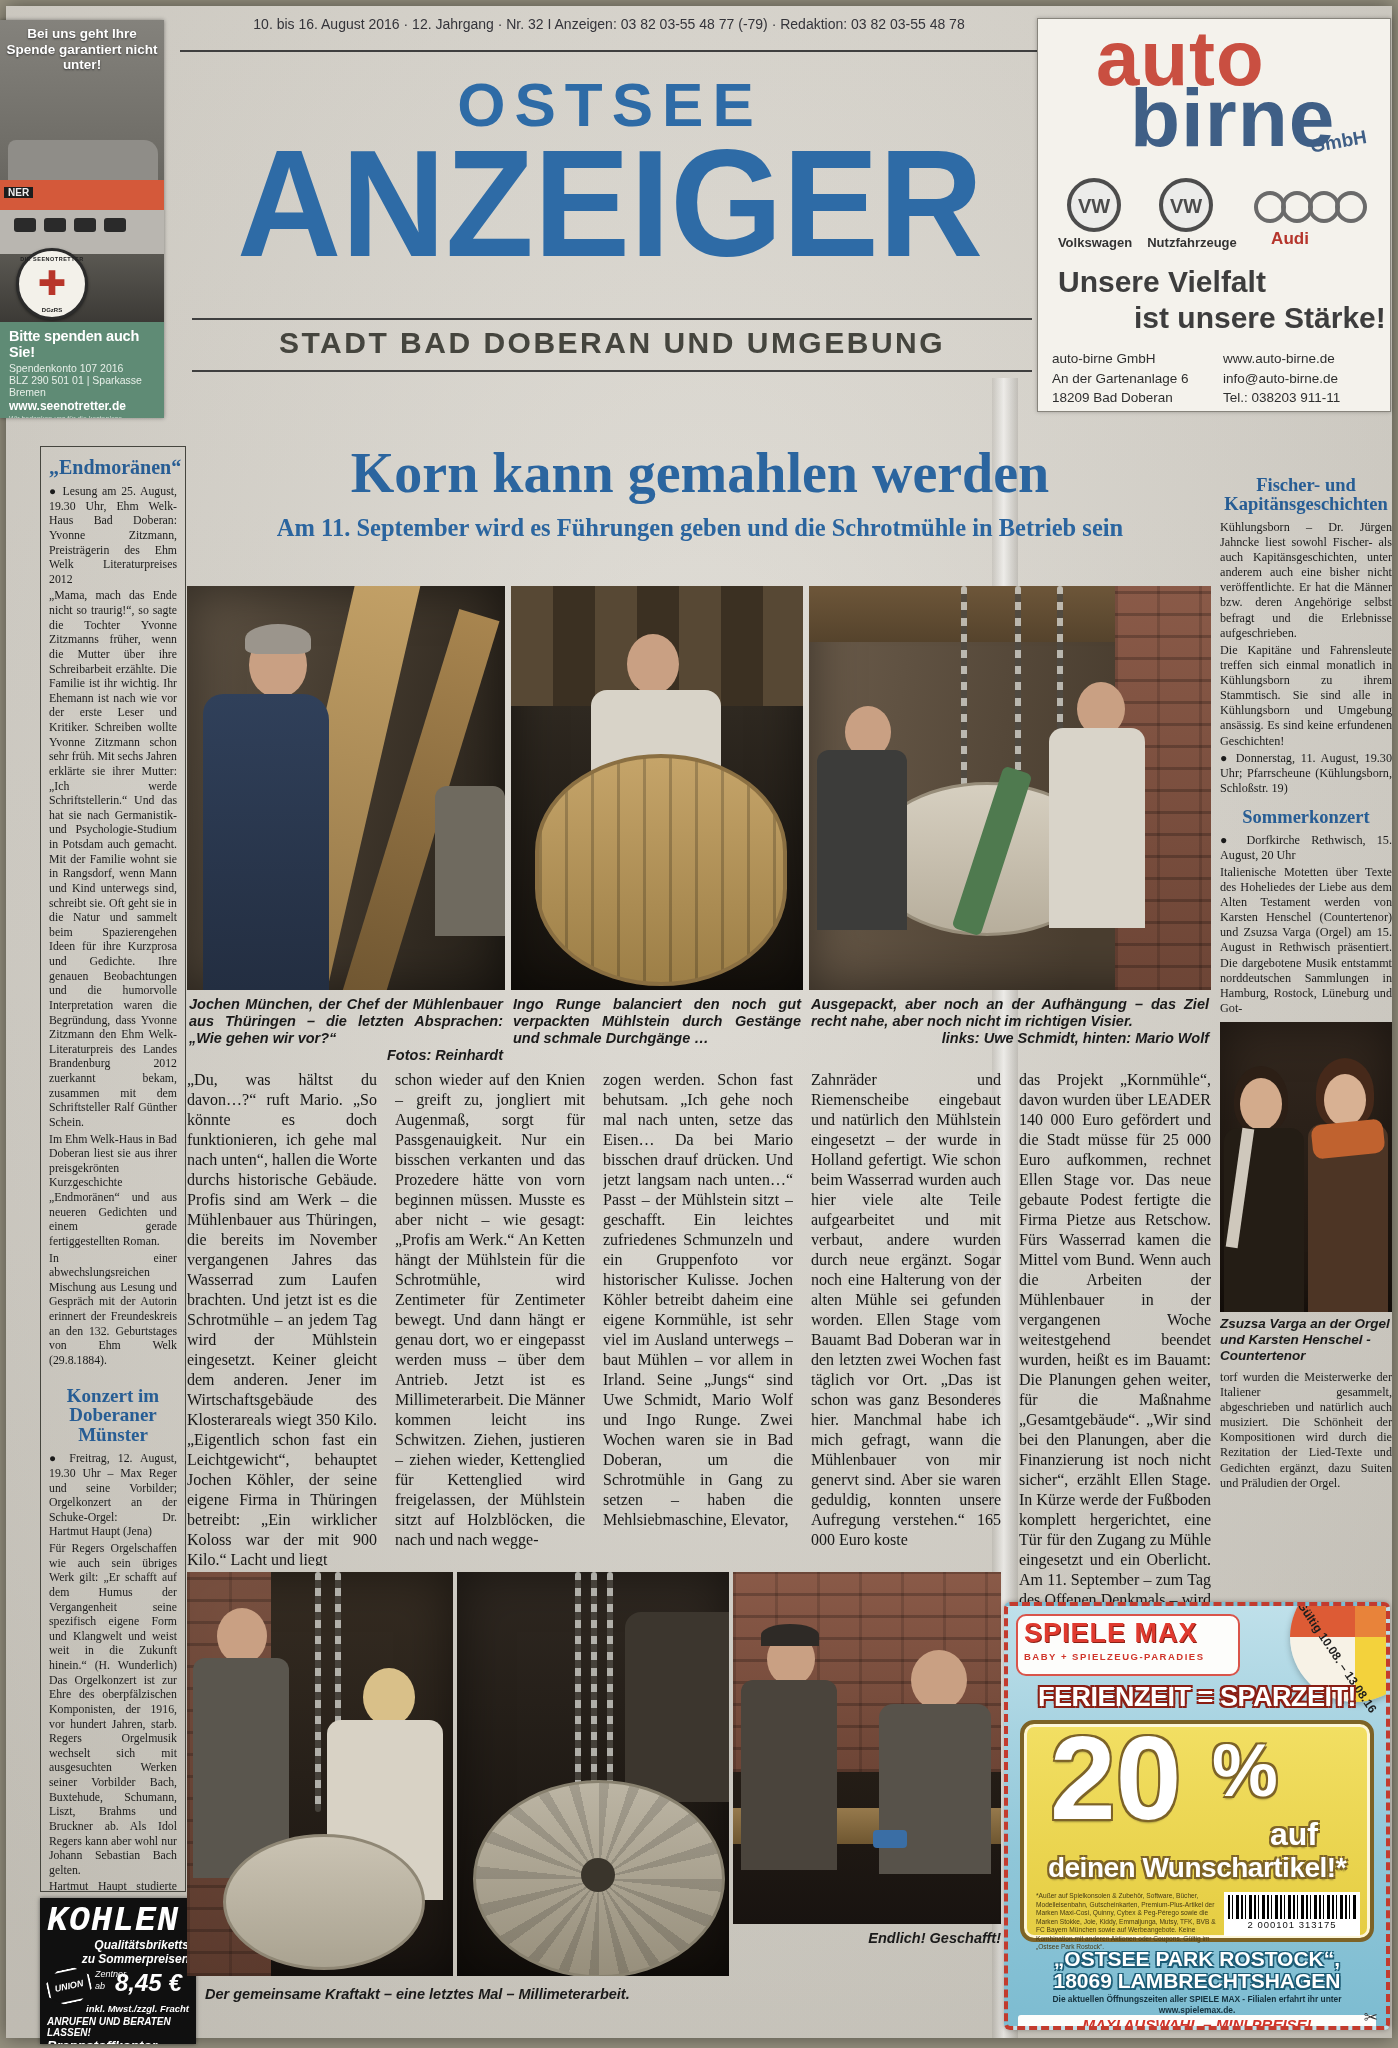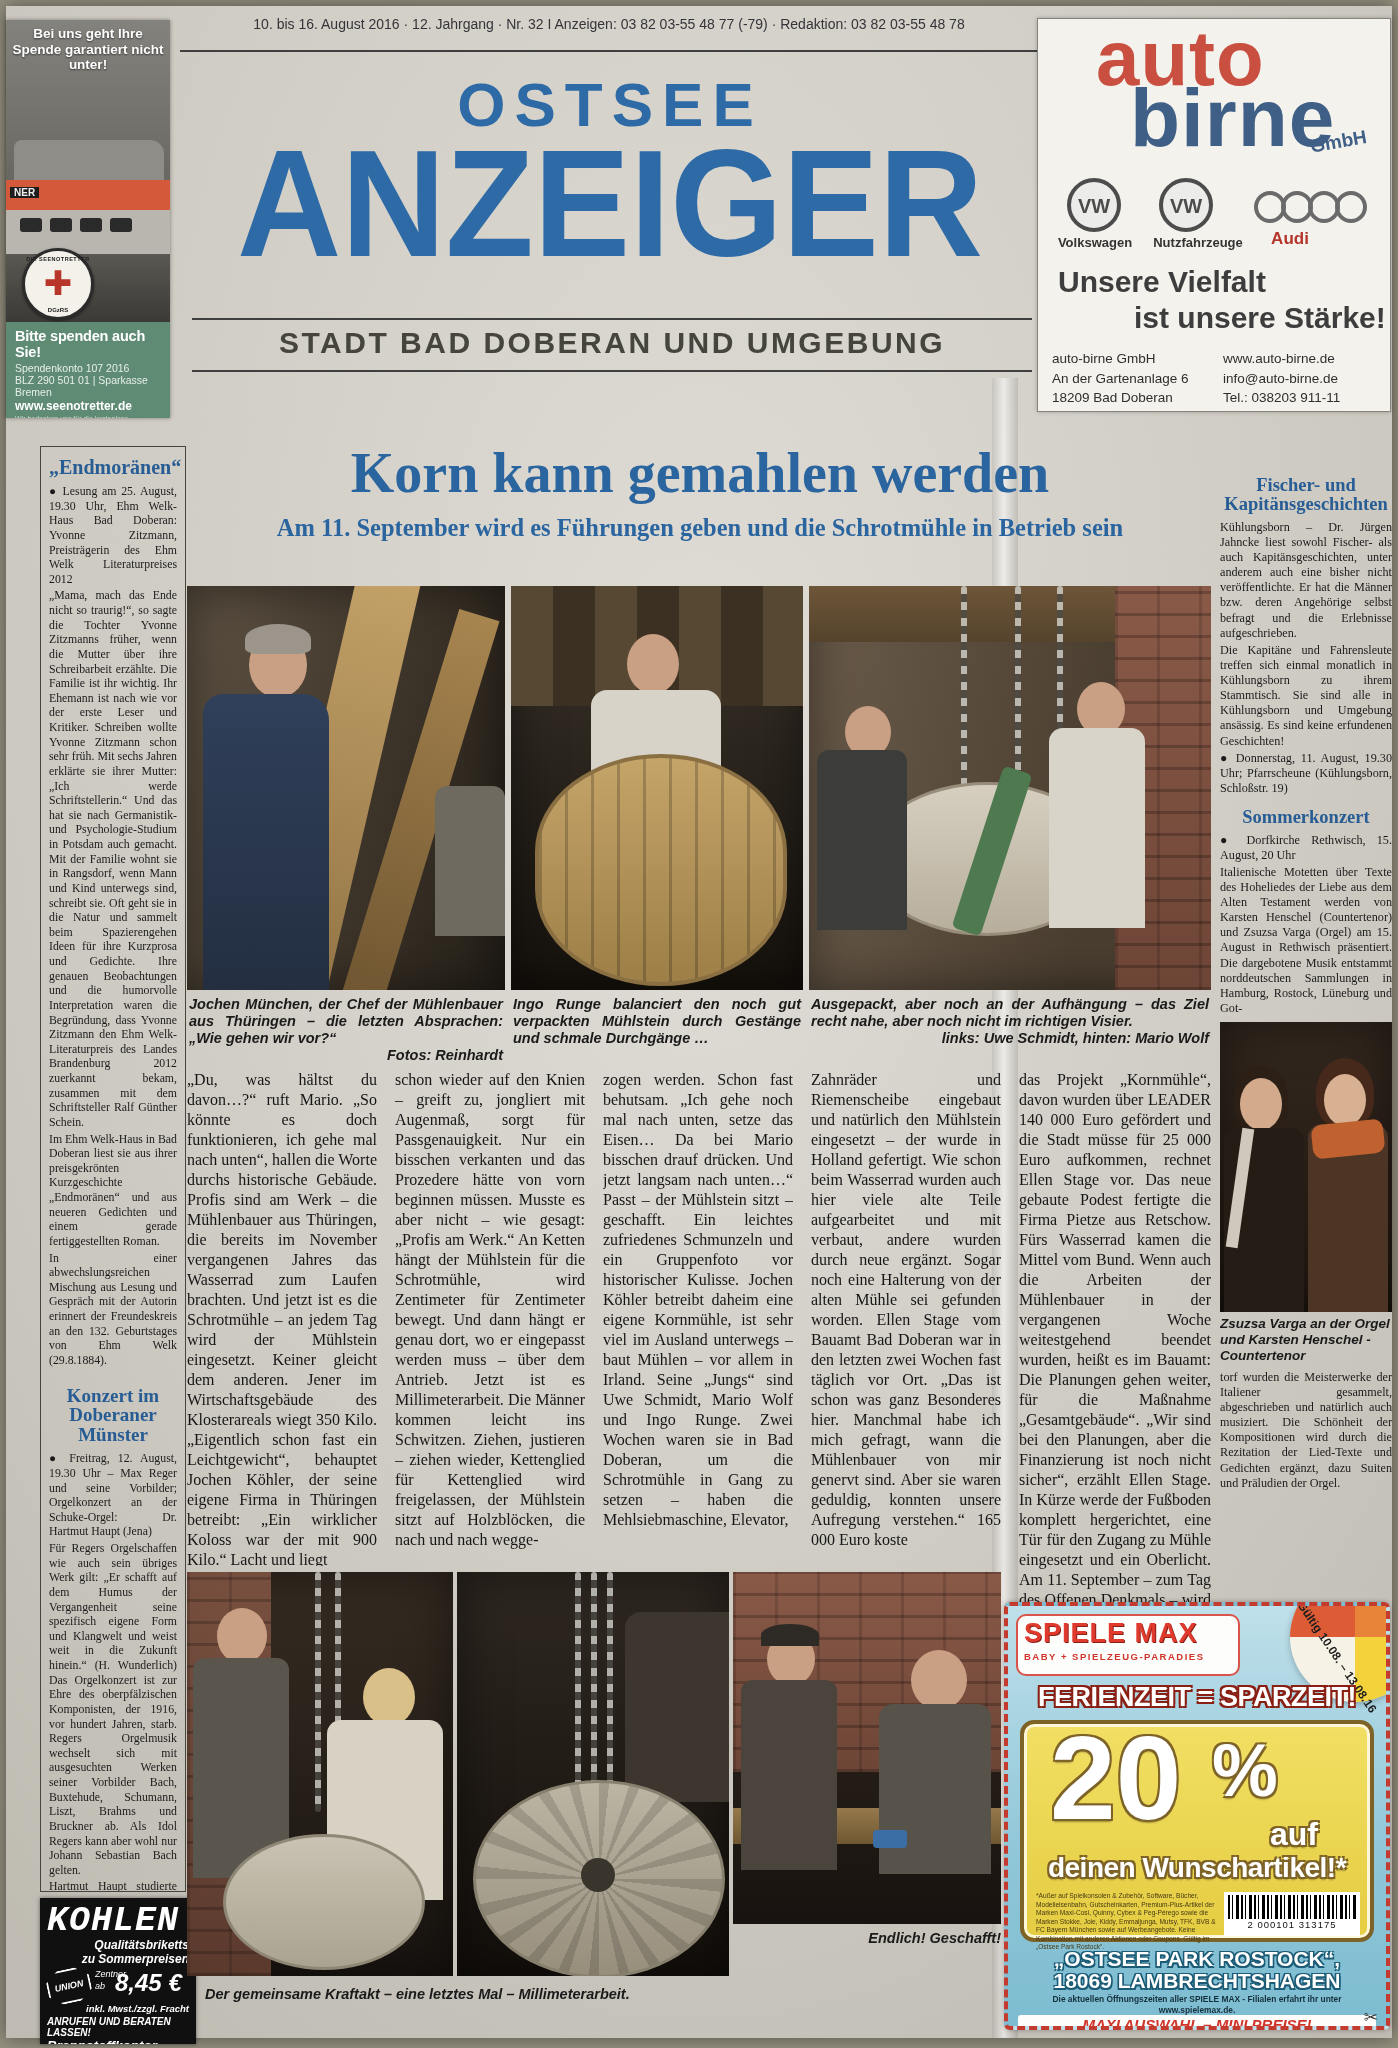--- a/index.html
+++ b/index.html
@@ -34,21 +34,21 @@
 </style>
 </head>
 <body>
 
 <div class="abs paper"></div>
 <div class="abs crease" style="left:992px;top:378px;width:26px;height:1660px;"></div>
 
 <div class="abs" style="left:180px;top:16px;width:858px;font-size:14px;color:#34343a;text-align:center;">10. bis 16. August 2016 · 12. Jahrgang · Nr. 32 I Anzeigen: 03 82 03-55 48 77 (-79) · Redaktion: 03 82 03-55 48 78</div>
 <div class="abs rule" style="left:180px;top:50px;width:858px;height:2px;"></div>
 
-<div class="abs" style="left:6px;top:20px;width:164px;height:398px;background:#585850;box-shadow:0 0 4px rgba(0,0,0,.4);overflow:hidden;">
+<div class="abs" style="left:0;top:20px;width:164px;height:398px;background:#585850;box-shadow:0 0 4px rgba(0,0,0,.4);overflow:hidden;">
   <div class="abs" style="left:0;top:0;width:164px;height:302px;background:linear-gradient(180deg,#84827c 0%,#6e6c66 45%,#4a4844 100%);">
     <div class="abs" style="left:6px;top:6px;width:152px;font-weight:bold;font-size:13.5px;line-height:1.15;color:#fff;text-align:center;text-shadow:0 1px 2px #333;">Bei uns geht Ihre Spende garantiert nicht unter!</div>
     <div class="abs" style="left:8px;top:120px;width:150px;height:46px;background:#8f8d88;border-radius:8px 14px 0 0;"></div>
     <div class="abs" style="left:0px;top:160px;width:164px;height:30px;background:#d4593a;">
       <span style="position:absolute;left:4px;top:7px;background:#1d1d1d;color:#eee;font-size:10px;font-weight:bold;padding:0 4px;">NER</span>
     </div>
     <div class="abs" style="left:0px;top:190px;width:164px;height:44px;background:#b9b6b0;">
       <div style="left:14px;top:8px;position:absolute;width:22px;height:14px;background:#2a2a2a;border-radius:3px;"></div>
       <div style="left:44px;top:8px;position:absolute;width:22px;height:14px;background:#2a2a2a;border-radius:3px;"></div>
       <div style="left:74px;top:8px;position:absolute;width:22px;height:14px;background:#2a2a2a;border-radius:3px;"></div>
@@ -89,21 +89,21 @@
     <circle cx="28" cy="28" r="25" fill="#ececea" stroke="#4c4c4c" stroke-width="4"></circle>
     <text x="28" y="36" text-anchor="middle" font-size="20" font-weight="bold" fill="#4c4c4c" font-family="Liberation Sans, sans-serif">VW</text>
   </svg>
   <svg class="abs" style="left:212px;top:168px;" width="120" height="40" viewBox="0 0 120 40">
     <circle cx="20" cy="20" r="14" fill="none" stroke="#6a6a6a" stroke-width="4"></circle>
     <circle cx="47" cy="20" r="14" fill="none" stroke="#6a6a6a" stroke-width="4"></circle>
     <circle cx="74" cy="20" r="14" fill="none" stroke="#6a6a6a" stroke-width="4"></circle>
     <circle cx="101" cy="20" r="14" fill="none" stroke="#6a6a6a" stroke-width="4"></circle>
   </svg>
   <div class="abs" style="left:2px;top:216px;width:110px;text-align:center;font-weight:bold;font-size:13px;color:#333;">Volkswagen</div>
-  <div class="abs" style="left:100px;top:216px;width:120px;text-align:center;font-weight:bold;font-size:13px;color:#333;">Nutzfahrzeuge</div>
+  <div class="abs" style="left:94px;top:216px;width:120px;text-align:center;font-weight:bold;font-size:13px;color:#333;">Nutzfahrzeuge</div>
   <div class="abs" style="left:212px;top:210px;width:80px;text-align:center;font-weight:bold;font-size:17px;color:#b5352c;">Audi</div>
   <div class="abs" style="left:20px;top:246px;font-weight:bold;font-size:30px;color:#3d3d3d;">Unsere Vielfalt</div>
   <div class="abs" style="left:96px;top:282px;font-weight:bold;font-size:30px;color:#3d3d3d;">ist unsere Stärke!</div>
   <div class="abs" style="left:14px;top:330px;font-size:13.5px;line-height:1.45;color:#2e2e2e;">
     <div>auto-birne GmbH</div>
     <div>An der Gartenanlage 6</div>
     <div>18209 Bad Doberan</div>
   </div>
   <div class="abs" style="left:185px;top:330px;font-size:13.5px;line-height:1.45;color:#2e2e2e;">
     <div>www.auto-birne.de</div>

